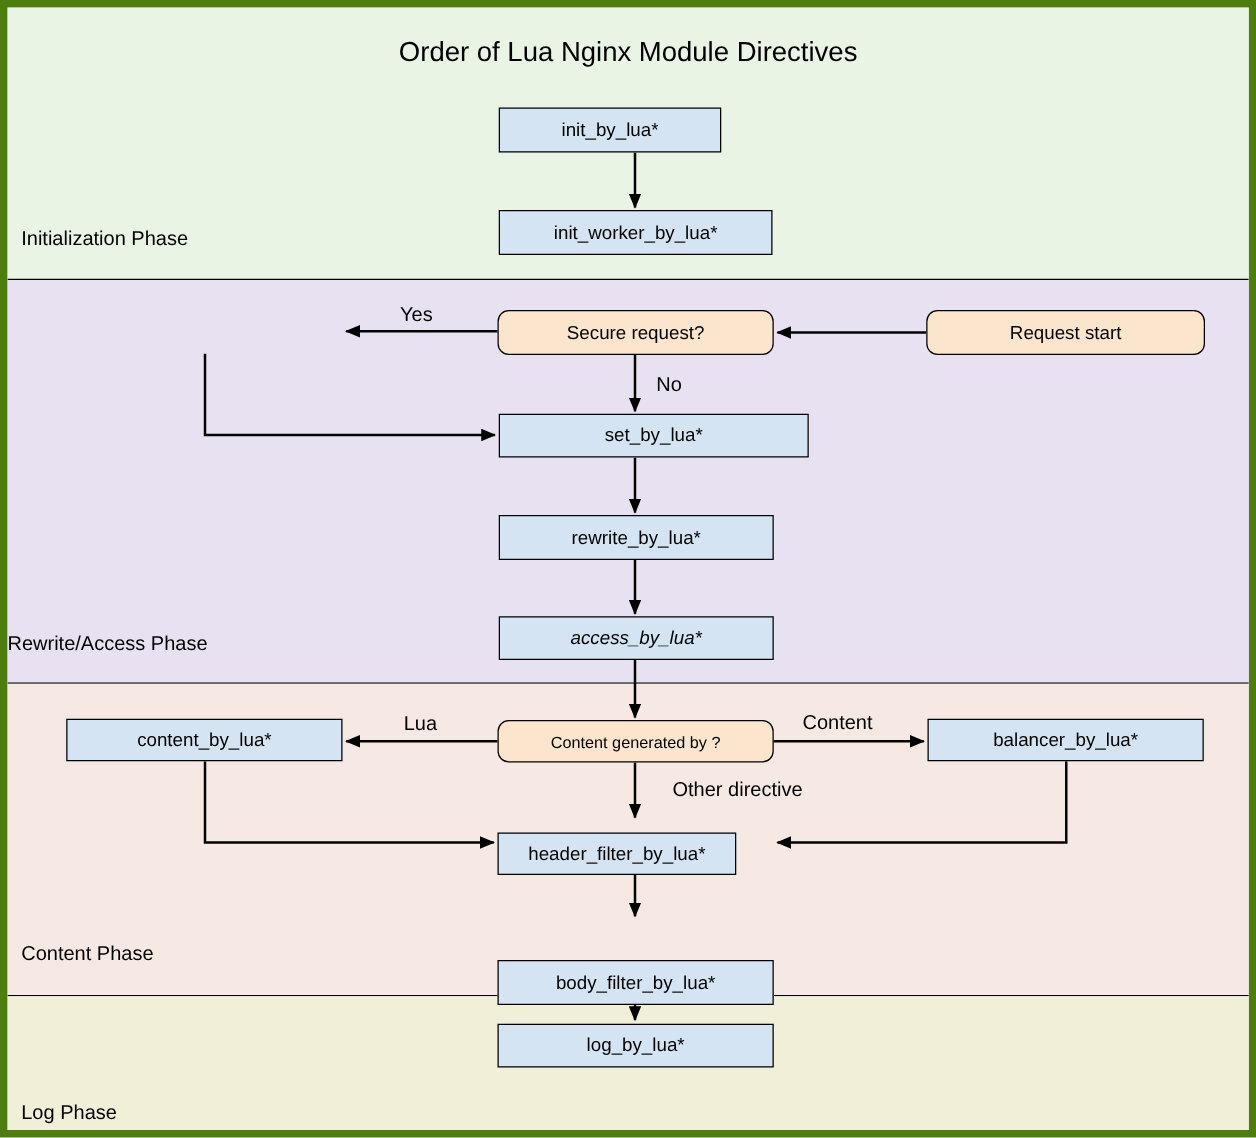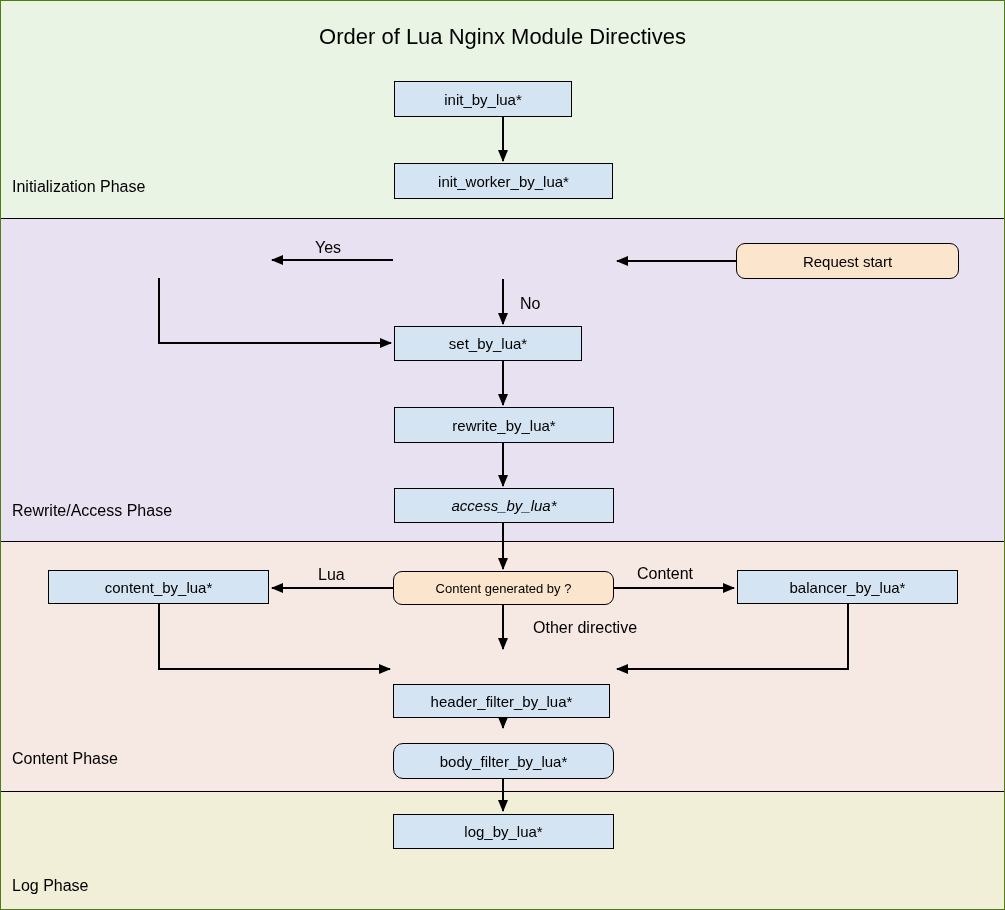--- a/index.html
+++ b/index.html
@@ -6,21 +6,21 @@
   body {
     font-family: "Liberation Sans", "DejaVu Sans", sans-serif;
     color: #000;
     background: #fff;
   }
   #canvas {
     position: relative;
     width: 1005px;
     height: 910px;
     box-sizing: border-box;
-    border: 1px solid #4d7c0f;
+    border: 6px solid #4d7c0f;
     overflow: hidden;
   }
   .phase {
     position: absolute;
     left: 0;
     width: 100%;
     box-sizing: border-box;
     border-bottom: 1px solid #000;
   }
   .phase-init    { top: 0;     height: 218px; background: #e9f4e5; }
@@ -78,21 +78,21 @@
 <div id="canvas">
 
   <div class="phase phase-init"></div>
   <div class="phase phase-rewrite"></div>
   <div class="phase phase-content"></div>
   <div class="phase phase-log"></div>
 
   <div id="title">Order of Lua Nginx Module Directives</div>
 
   <div class="phase-label" style="left:11px; top:177px;">Initialization Phase</div>
-  <div class="phase-label" style="left:11px; top:501px;">Rewrite/Access Phase</div>
+  <div class="phase-label" style="left:0; top:501px;">Rewrite/Access Phase</div>
   <div class="phase-label" style="left:11px; top:749px;">Content Phase</div>
   <div class="phase-label" style="left:11px; top:876px;">Log Phase</div>
 
   <svg id="arrows" viewBox="0 0 1005 910" xmlns="http://www.w3.org/2000/svg">
     <defs>
       <marker id="ah" markerWidth="12" markerHeight="10" refX="11" refY="5" orient="auto" markerUnits="userSpaceOnUse">
         <path d="M0,0 L12,5 L0,10 Z" style="fill:#000; stroke:none;"></path>
       </marker>
     </defs>
     <path d="M502 116 L502 160" marker-end="url(#ah)"></path>
@@ -118,46 +118,49 @@
   <div class="edge-label" style="left:636px; top:564px;">Content</div>
   <div class="edge-label" style="left:532px; top:618px;">Other directive</div>
 
   <div class="node directive" style="left:393px; top:80px;  width:178px; height:36px;">
     <span>init_by_lua*</span>
   </div>
   <div class="node directive" style="left:393px; top:162px; width:219px; height:36px;align-items:center;">
     <span>init_worker_by_lua*</span>
   </div>
 
+  <div class="node pill" style="left:392px; top:242px; width:221px; height:36px;">
+    <span>Secure request?</span>
+  </div>
   <div class="node pill" style="left:735px; top:242px; width:223px; height:36px;">
     <span>Request start</span>
   </div>
-  <div class="node directive" style="left:393px; top:325px; width:188px; height:35px;justify-content:center;">
+  <div class="node directive" style="left:393px; top:325px; width:248px; height:35px;justify-content:center;">
     <span>set_by_lua*</span>
   </div>
   <div class="node directive" style="left:393px; top:406px; width:220px; height:36px;">
     <span>rewrite_by_lua*</span>
   </div>
   <div class="node directive" style="left:393px; top:487px; width:220px; height:35px;font-style:italic;">
     <span>access_by_lua*</span>
   </div>
 
   <div class="node directive" style="left:47px;  top:569px; width:221px; height:34px;">
     <span>content_by_lua*</span>
   </div>
   <div class="node pill small-text" style="left:392px; top:570px; width:221px; height:34px;">
     <span>Content generated by ?</span>
   </div>
   <div class="node directive" style="left:736px; top:569px; width:221px; height:34px;">
     <span>balancer_by_lua*</span>
   </div>
-  <div class="node directive" style="left:392px; top:683px; width:217px; height:34px;">
+  <div class="node directive" style="left:392px; top:660px; width:191px; height:34px;">
     <span>header_filter_by_lua*</span>
   </div>
-  <div class="node directive" style="left:392px; top:742px; width:221px; height:36px;border-radius:10px;">
+  <div class="node directive" style="left:392px; top:762px; width:221px; height:36px;">
     <span>body_filter_by_lua*</span>
   </div>
 
   <div class="node directive" style="left:392px; top:813px; width:221px; height:35px;">
     <span>log_by_lua*</span>
   </div>
 
 </div>
 
 </body></html>

